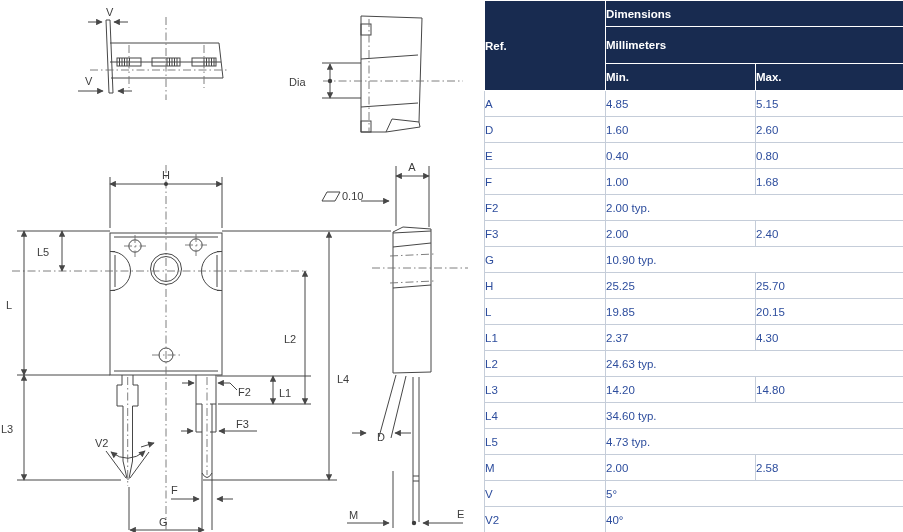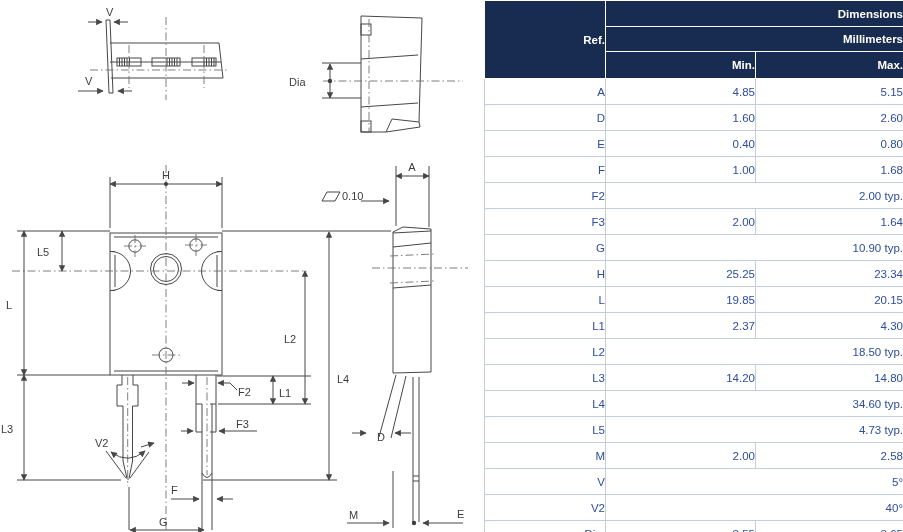--- a/index.html
+++ b/index.html
@@ -6,21 +6,21 @@
   .stage{position:relative;width:903px;height:532px;background:#ffffff;overflow:hidden;
          font-family:"Liberation Sans",sans-serif;}
   svg.drawing{position:absolute;left:0;top:0;}
   svg.drawing text{font-family:"Liberation Sans",sans-serif;font-size:11px;fill:#3d3d3d;}
   .ln{stroke:#474747;stroke-width:1;fill:none;}
   .cl{stroke:#6f6f6f;stroke-width:0.9;fill:none;stroke-dasharray:8 3 1.5 3;}
   .dim{stroke:#474747;stroke-width:1;fill:none;}
   .dot{fill:#3d3d3d;stroke:none;}
   table.dim-table{position:absolute;left:484px;top:0;width:419px;height:532px;
       border-collapse:collapse;table-layout:fixed;}
-  table.dim-table td{text-align:right;vertical-align:middle;font-size:11.5px;padding:0;margin-top:22px;}
+  table.dim-table td{text-align:left;vertical-align:middle;font-size:11.5px;padding:0;margin-top:22px;}
   td.hd{background:#182b50;color:#ffffff;font-weight:bold;border:1.5px solid #ffffff;}
   td.bd{background:#ffffff;color:#2d4d9d;border:1px solid #c5cdd9;height:25px;}
 </style>
 </head>
 <body>
 
 <div class="stage">
 
   <svg class="drawing" width="484" height="532" viewBox="0 0 484 532">
     <defs>
@@ -256,21 +256,21 @@
     <colgroup>
         <col style="width:121px">
         <col style="width:150px">
         <col style="width:148px">
       </colgroup>
     <tbody>
         <tr style="height:26px">
       <td class="hd" rowspan="3">Ref.</td>
       <td class="hd" colspan="2">Dimensions</td>
     </tr>
-    <tr style="height:25px">
+    <tr style="height:37px">
       <td class="hd" colspan="2">Millimeters</td>
     </tr>
     <tr style="height:27px">
       <td class="hd">Min.</td>
       <td class="hd">Max.</td>
     </tr>
 
     <tr>
           <td class="bd">A</td>
           <td class="bd">4.85</td>
@@ -291,44 +291,44 @@
           <td class="bd">1.00</td>
           <td class="bd">1.68</td>
         </tr>
     <tr>
           <td class="bd">F2</td>
           <td class="bd" colspan="2">2.00 typ.</td>
         </tr>
     <tr>
           <td class="bd">F3</td>
           <td class="bd">2.00</td>
-          <td class="bd">1.64</td>
+          <td class="bd">2.40</td>
         </tr>
     <tr>
           <td class="bd">G</td>
           <td class="bd" colspan="2">10.90 typ.</td>
         </tr>
     <tr>
           <td class="bd">H</td>
           <td class="bd">25.25</td>
-          <td class="bd">23.34</td>
+          <td class="bd">25.70</td>
         </tr>
     <tr>
           <td class="bd">L</td>
           <td class="bd">19.85</td>
           <td class="bd">20.15</td>
         </tr>
     <tr>
           <td class="bd">L1</td>
           <td class="bd">2.37</td>
           <td class="bd">4.30</td>
         </tr>
     <tr>
           <td class="bd">L2</td>
-          <td class="bd" colspan="2">18.50 typ.</td>
+          <td class="bd" colspan="2">24.63 typ.</td>
         </tr>
     <tr>
           <td class="bd">L3</td>
           <td class="bd">14.20</td>
           <td class="bd">14.80</td>
         </tr>
     <tr>
           <td class="bd">L4</td>
           <td class="bd" colspan="2">34.60 typ.</td>
         </tr>

